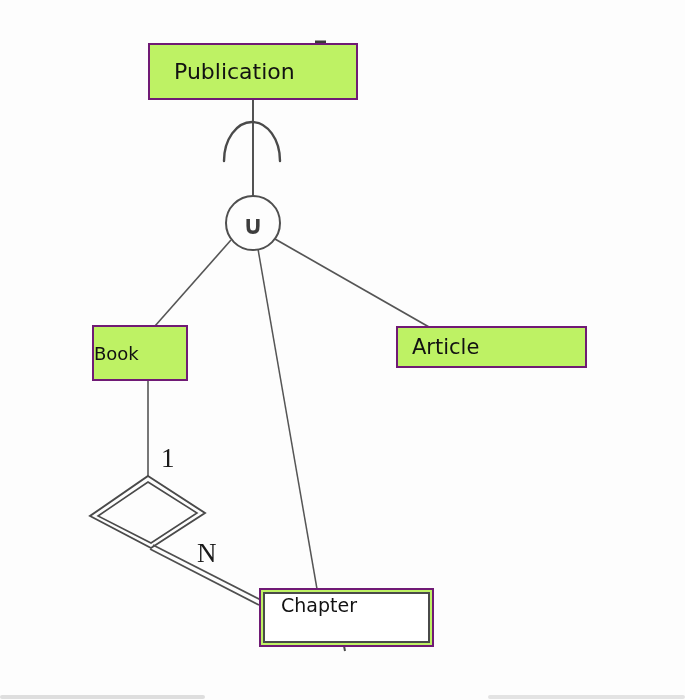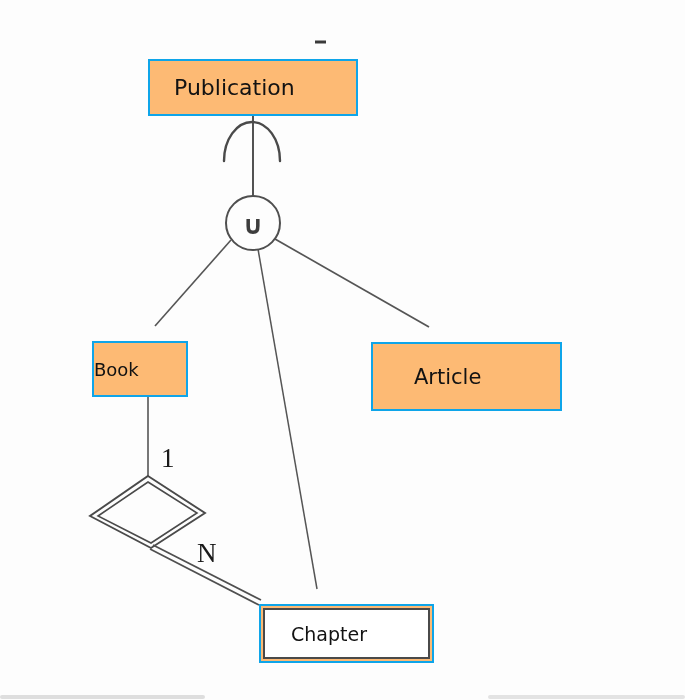--- a/index.html
+++ b/index.html
@@ -9,40 +9,39 @@
     width: 685px;
     height: 700px;
     background: #fdfdfd;
     font-family: "DejaVu Sans", "Liberation Sans", sans-serif;
     overflow: hidden;
   }
   .layer { position: absolute; left: 0; top: 0; }
   .entity {
     position: absolute;
     box-sizing: border-box;
-    background: #fdba74;
-    border: 2px solid #0ea5e9;
+    background: #bef264;
+    border: 2px solid #701a75;
     display: flex;
     align-items: center;
     color: #121212;
-    margin-top: 16px;
   }
   .entity .label { white-space: nowrap; }
   .entity-publication { left: 148px; top: 43px;  width: 210px; height: 57px; padding-left: 24px; font-size: 22px; }
   .entity-book        { left: 92px;  top: 325px; width: 96px;  height: 56px; font-size: 18px; }
-  .entity-article     { left: 371px; top: 326px; width: 191px; height: 69px; padding-left: 41px; font-size: 21px; }
+  .entity-article     { left: 396px; top: 326px; width: 191px; height: 42px; padding-left: 14px; font-size: 21px; }
   .entity-chapter     { left: 259px; top: 588px; width: 175px; height: 59px; padding: 0; }
   .weak-inner {
     position: absolute;
     left: 2px; right: 2px; top: 2px; bottom: 2px;
     border: 2px solid #4a4a4a;
     background: #ffffff;
     display: flex;
-    align-items: center;
-    padding-left: 26px;
+    align-items: flex-start;
+    padding-left: 16px;
     font-size: 19px;
     color: #121212;
   }
   .union-symbol {
     position: absolute;
     left: 226px; top: 197px;
     width: 54px; height: 52px;
     display: flex; align-items: center; justify-content: center;
     font-family: "DejaVu Sans", sans-serif;
     font-size: 26px;

